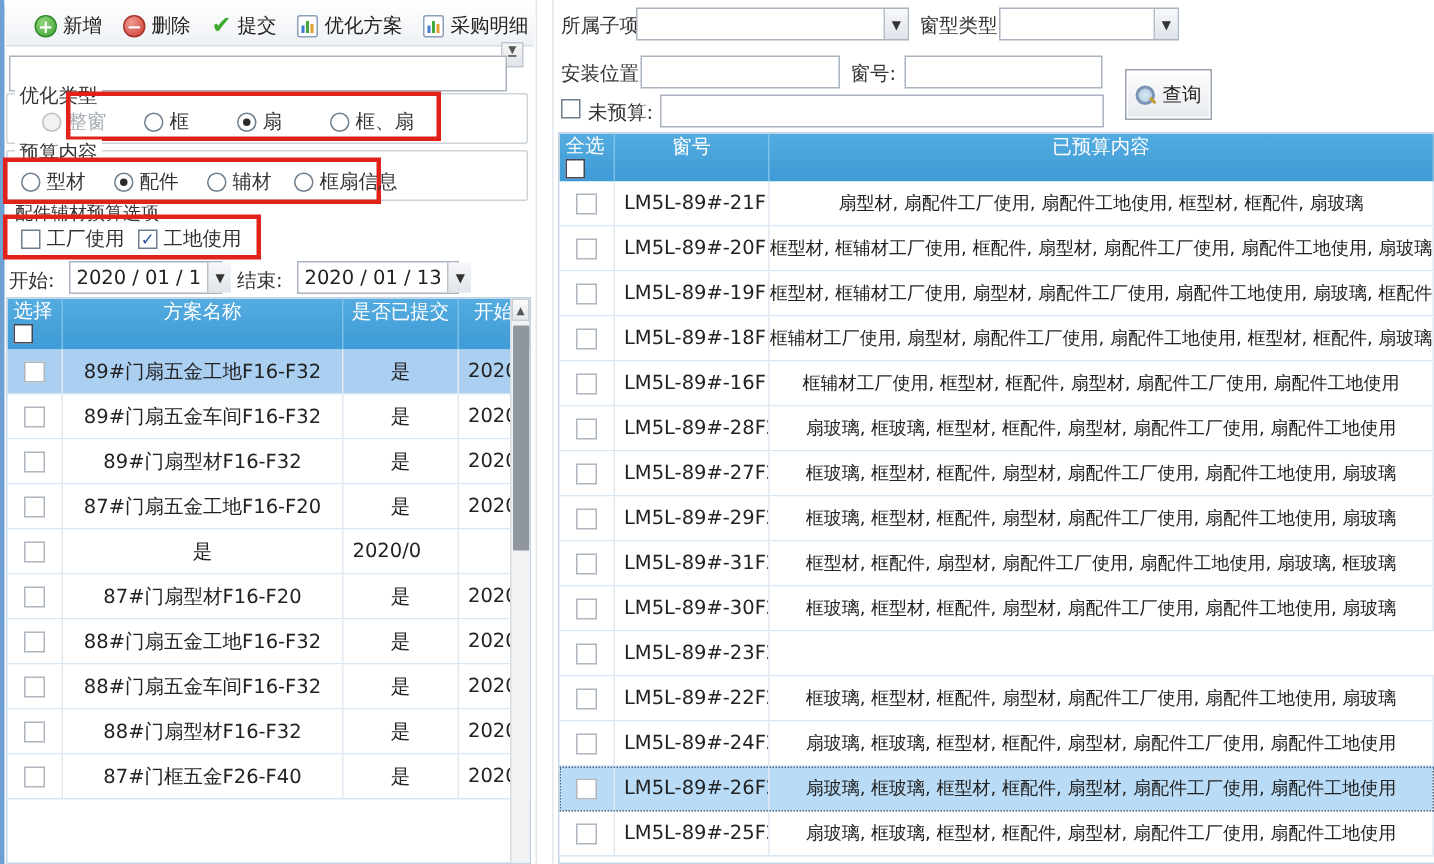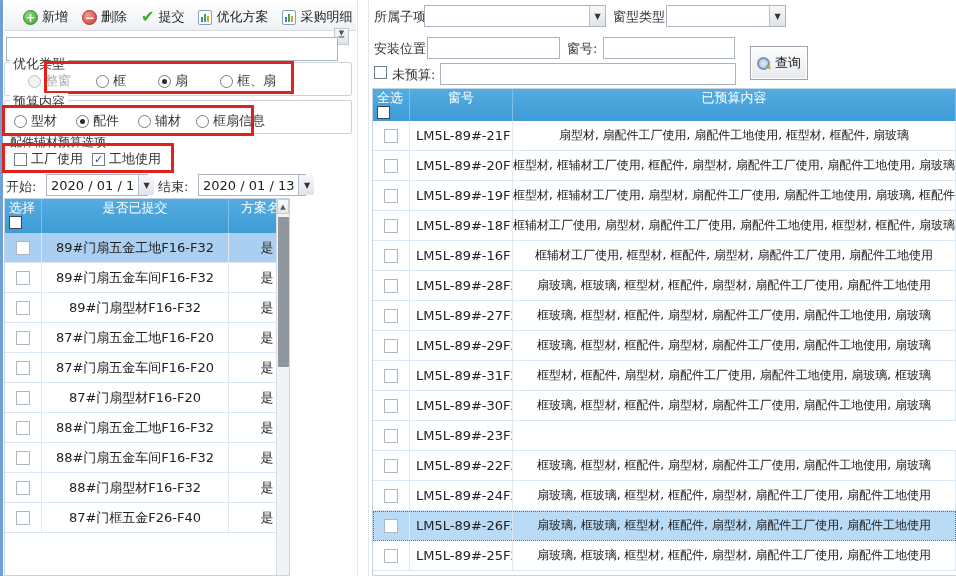--- a/index.html
+++ b/index.html
@@ -189,31 +189,31 @@
   <div class="date-combo" style="left:46px; top:174px; width:102px;">
     <span class="date-text">2020 / 01 / 1</span>
     <span class="dd-btn">▼</span>
   </div>
   <span class="plain-label" style="left:158px; top:178px;">结束:</span>
   <div class="date-combo" style="left:198px; top:174px; width:108px;">
     <span class="date-text">2020 / 01 / 13</span>
     <span class="dd-btn">▼</span>
   </div>
 
-  <div class="tbl" style="left:4px; top:198px; width:286px; height:378px;">
+  <div class="tbl" style="left:4px; top:198px; width:350px; height:378px;">
     <div class="thead" style="grid-template-columns:37px 187px 77px 1fr; height:34px;">
       <div class="th sel">
         <span>选择</span>
         <span class="hd-cbox"></span>
       </div>
       <div class="th">
+          <span>方案名称</span>
+        </div>
+      <div class="th">
           <span>是否已提交</span>
-        </div>
-      <div class="th">
-          <span>方案名称</span>
         </div>
       <div class="th">
           <span>开始</span>
         </div>
     </div>
     <div>
         <div class="trow selected" style="grid-template-columns: 37px 187px 77px 1fr; height: 30px;">
           <div class="td">
             <span class="row-cbox"></span>
           </div>
@@ -242,21 +242,20 @@
             <span class="row-cbox"></span>
           </div>
           <div class="td">87#门扇五金工地F16-F20</div>
           <div class="td">是</div>
           <div class="td left">2020/0</div>
         </div>
         <div class="trow" style="grid-template-columns: 37px 187px 77px 1fr; height: 30px;">
           <div class="td">
             <span class="row-cbox"></span>
           </div>
-          <div class="td">87#门扇五金车间F16-F20</div>
           <div class="td">是</div>
           <div class="td left">2020/0</div>
         </div>
         <div class="trow" style="grid-template-columns: 37px 187px 77px 1fr; height: 30px;">
           <div class="td">
             <span class="row-cbox"></span>
           </div>
           <div class="td">87#门扇型材F16-F20</div>
           <div class="td">是</div>
           <div class="td left">2020/0</div>

